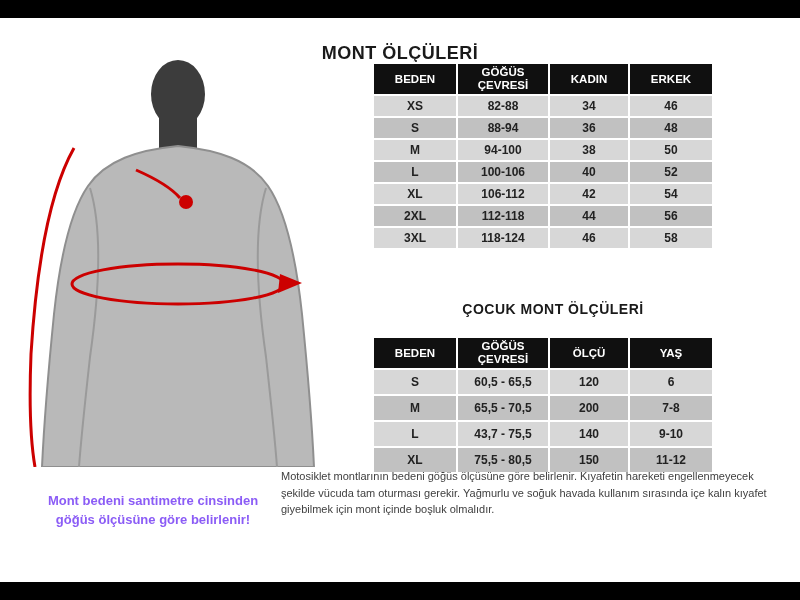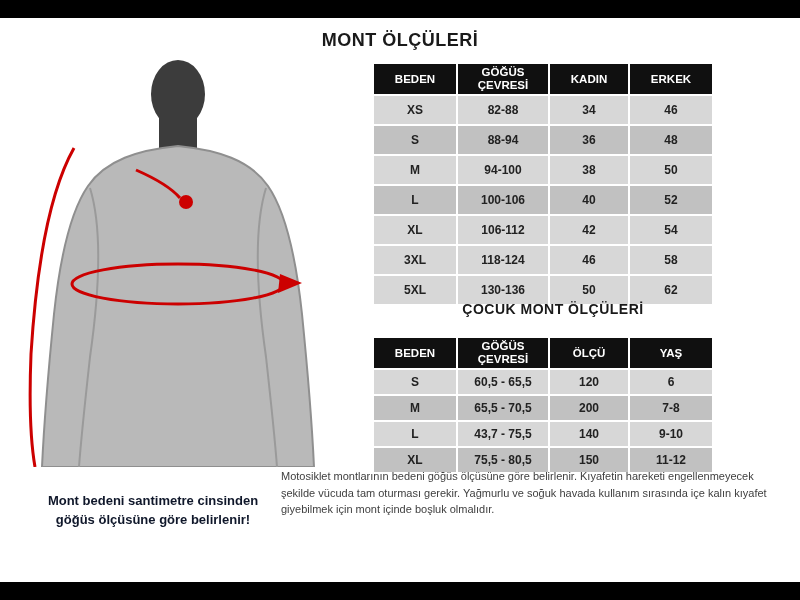--- a/index.html
+++ b/index.html
@@ -14,21 +14,21 @@
   .bar-top { top: 0; }
   .bar-bottom { bottom: 0; }
 
   .title {
     position: absolute;
     text-align: center;
     font-weight: bold;
     color: #1a1a1a;
     letter-spacing: 0.5px;
   }
-  #title-main { left: 0; top: 30px; width: 800px; font-size: 18px; }
+  #title-main { left: 0; top: 43px; width: 800px; font-size: 18px; }
   #title-child { left: 383px; top: 301px; width: 340px; font-size: 14px; }
 
   table {
     position: absolute;
     border-collapse: collapse;
     table-layout: fixed;
     width: 340px;
   }
   #adult-table { left: 372px; top: 62px; }
   #child-table { left: 372px; top: 336px; }
@@ -40,33 +40,33 @@
     font-size: 11.5px;
     font-weight: bold;
     height: 30px;
     line-height: 1.15;
     padding: 2px 1px;
   }
   td {
     font-size: 12px;
     font-weight: bold;
     color: #222222;
-    height: 30px;
+    height: 22px;
   }
   #child-table td { height: 26px; }
   tr.light td { background: #d7d7d7; }
   tr.dark td  { background: #c1c1c1; }
 
   #figure-wrap { position: absolute; left: 18px; top: 52px; width: 335px; height: 415px; }
 
   #red-note {
     position: absolute;
     left: 28px; top: 492px; width: 250px;
     text-align: center;
-    color: #0f172a;
+    color: #8b5cf6;
     font-weight: bold;
     font-size: 13px;
     line-height: 1.45;
   }
   #description {
     position: absolute;
     left: 281px; top: 468px; width: 488px;
     color: #404040;
     font-size: 11px;
     line-height: 1.5;
@@ -147,31 +147,31 @@
         <td>100-106</td>
         <td>40</td>
         <td>52</td>
       </tr>
       <tr class="light">
         <td>XL</td>
         <td>106-112</td>
         <td>42</td>
         <td>54</td>
       </tr>
+      <tr class="dark">
+        <td>2XL</td>
+        <td>112-118</td>
+        <td>44</td>
+        <td>56</td>
+      </tr>
       <tr class="light">
         <td>3XL</td>
         <td>118-124</td>
         <td>46</td>
         <td>58</td>
-      </tr>
-      <tr class="light">
-        <td>5XL</td>
-        <td>130-136</td>
-        <td>50</td>
-        <td>62</td>
       </tr>
     </tbody>
 </table>
 
 <div class="title" id="title-child">ÇOCUK MONT ÖLÇÜLERİ</div>
 
 <table id="child-table">
   <colgroup>
     <col style="width:84px">
       <col style="width:92px">

